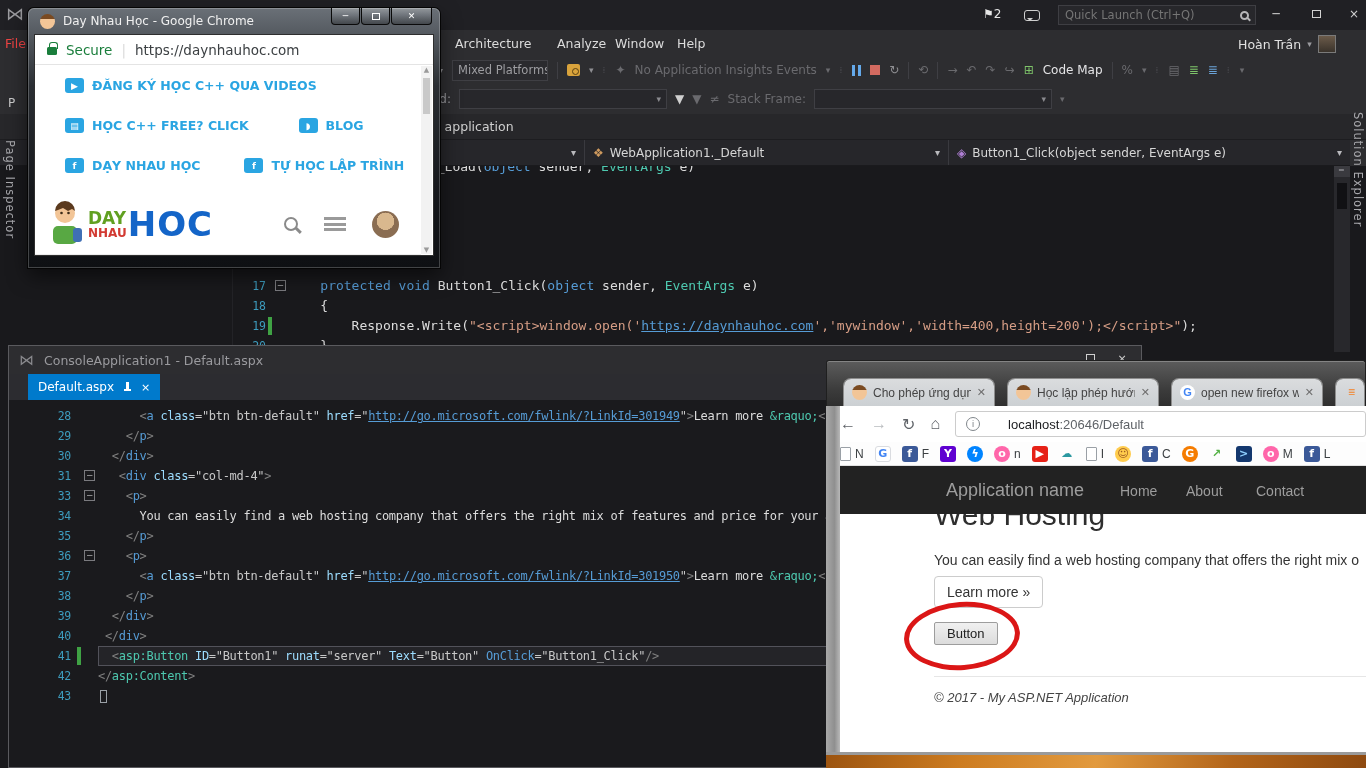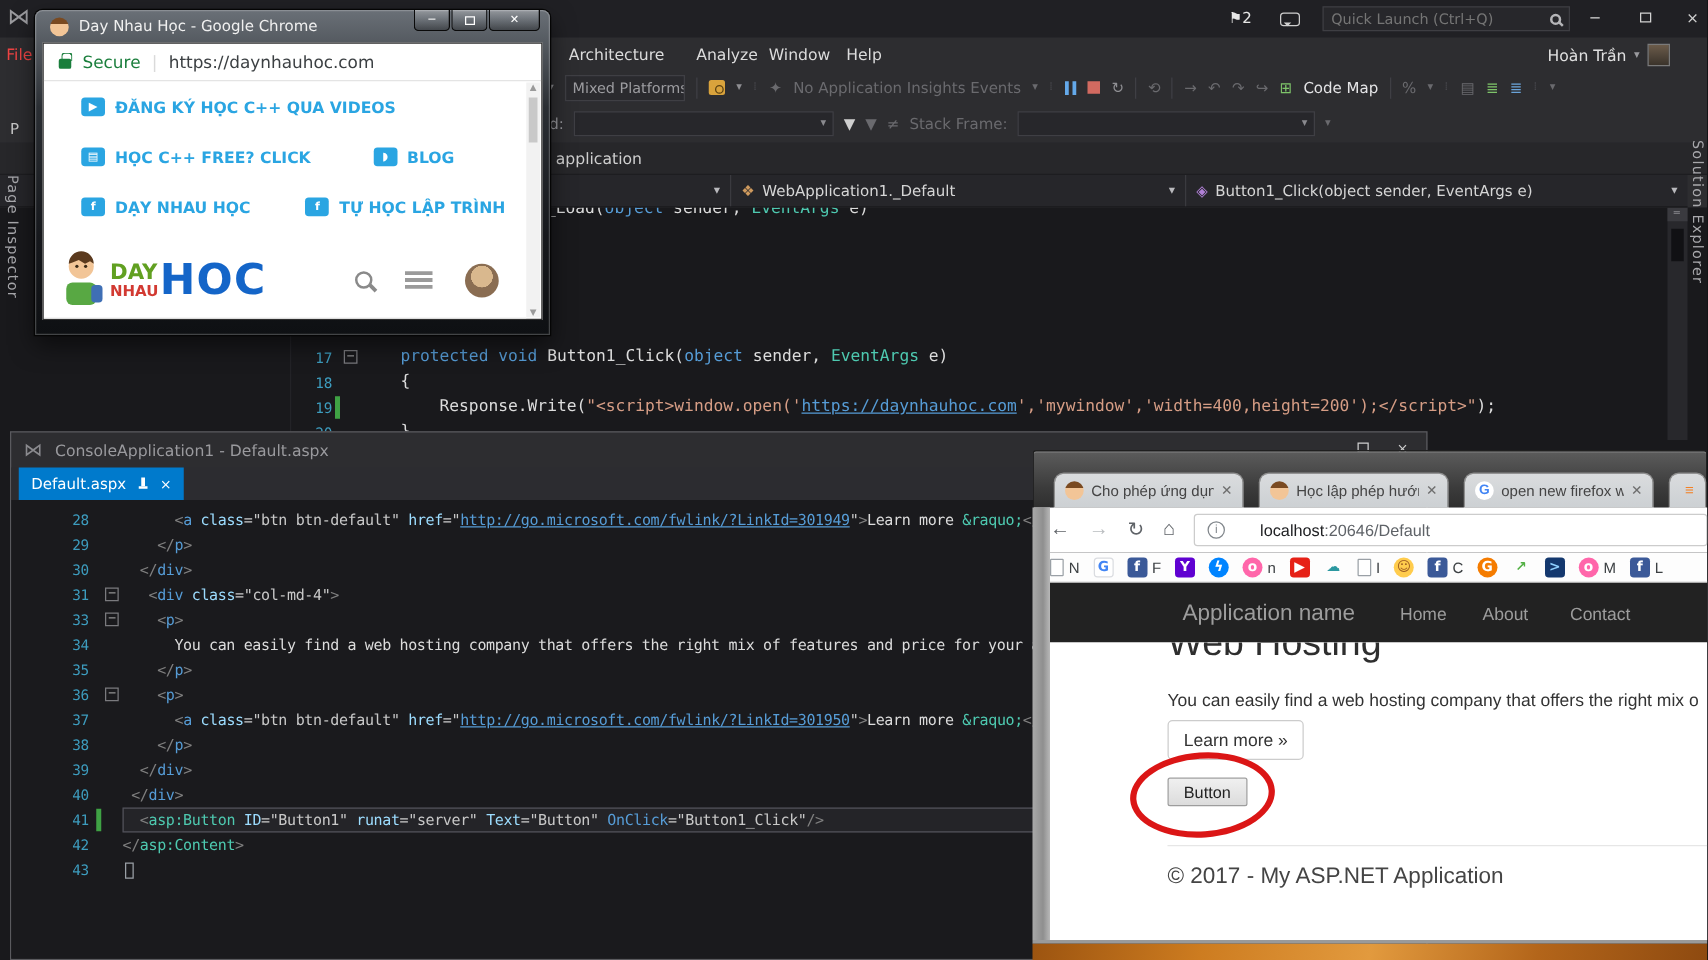--- a/index.html
+++ b/index.html
@@ -97,21 +97,21 @@
   .cline.cur .lcode { background:#242428; outline:1px solid #52525a; outline-offset:-1px; margin-right:18px; }
 
   
   .vsf { position:absolute; left:8px; top:345px; width:1134px; height:423px; background:#2d2d30;
          border:1px solid #5a5a5e; z-index:10; }
   .vsf-title { height:28px; display:flex; align-items:center; padding:0 10px; gap:10px;
          color:#9a9a9e; font-size:12.5px; }
   .vsf-logo { color:#8a8a8e; font-size:15px; }
   .vsf-btn { position:absolute; top:6px; color:#cfcfcf; font-size:11px; width:18px; text-align:center; }
   .vsf-tabs { position:absolute; left:0; top:28px; right:0; height:26px; background:#2c2c30; display:flex;
-         padding-left:6px; }
+         padding-left:19px; }
   .vsf-tab { background:#007acc; color:#fff; font-size:12px; display:flex; align-items:center; gap:9px;
          padding:0 10px; }
   .pin { position:relative; width:9px; height:11px; }
   .pin::before { content:''; position:absolute; left:3px; top:0; width:3px; height:7px; background:#fff; }
   .pin::after { content:''; position:absolute; left:1px; top:7px; width:7px; height:2px; background:#fff; }
   .vsf-editor { position:absolute; left:0; top:54px; right:0; bottom:0; background:#1a1a1d; overflow:hidden; }
   .ed-bot { position:absolute; left:0; top:6px; right:0; font-size:12px; letter-spacing:-0.3px; }
   .ed-bot .lnum { width:66px; padding-right:4px; }
 
   
@@ -159,21 +159,21 @@
   .h2wh { position:absolute; left:94px; top:-16px; font-size:30px; font-weight:400; color:#2e2e2e;
         font-family:"Liberation Sans",sans-serif; }
   .ppar { position:absolute; left:94px; top:38px; font-size:14px; color:#333; white-space:nowrap; }
   .btn-learn { position:absolute; left:94px; top:62px; background:#fff; border:1px solid #ccc;
         border-radius:4px; padding:7px 12px; font-size:14px; color:#333; }
   .btn-plain { position:absolute; left:94px; top:108px; background:linear-gradient(#f0f0f0,#dcdcdc);
         border:1px solid #9d9d9d; border-radius:2px; padding:3px 12px; font-size:13px; color:#222; }
   .red-ellipse { position:absolute; left:64px; top:88px; width:116px; height:68px; border-radius:50%;
         transform:rotate(-4deg); }
   .phr { position:absolute; left:94px; right:0; top:162px; border-top:1px solid #e6e6e6; }
-  .pfoot { position:absolute; left:94px; top:176px; font-size:18px; color:#444; }
+  .pfoot { position:absolute; left:94px; top:176px; font-size:13px; color:#444;font-style:italic; }
   .cw-frameb { position:absolute; left:0; right:0; top:392px; height:3px; background:#9a9a9a; }
   .cw-desk { position:absolute; left:0; right:0; top:395px; height:13px;
         background:linear-gradient(100deg,#9c5410,#cd7c20 25%,#e29a3e 50%,#b3651a 75%,#8e4a10); }
 
   
   .pp { position:absolute; left:28px; top:8px; width:412px; height:260px; z-index:30;
         border-radius:6px 6px 0 0;
         background:linear-gradient(#6a7077,#2a2e33 30%,#16181c 70%,#0e1013);
         box-shadow:0 0 0 1px #050505, 0 8px 20px rgba(0,0,0,.55), inset 0 0 0 1px rgba(255,255,255,.22); }
   .pp-title { height:26px; display:flex; align-items:center; padding-left:12px; gap:8px; color:#f0f0f0;

